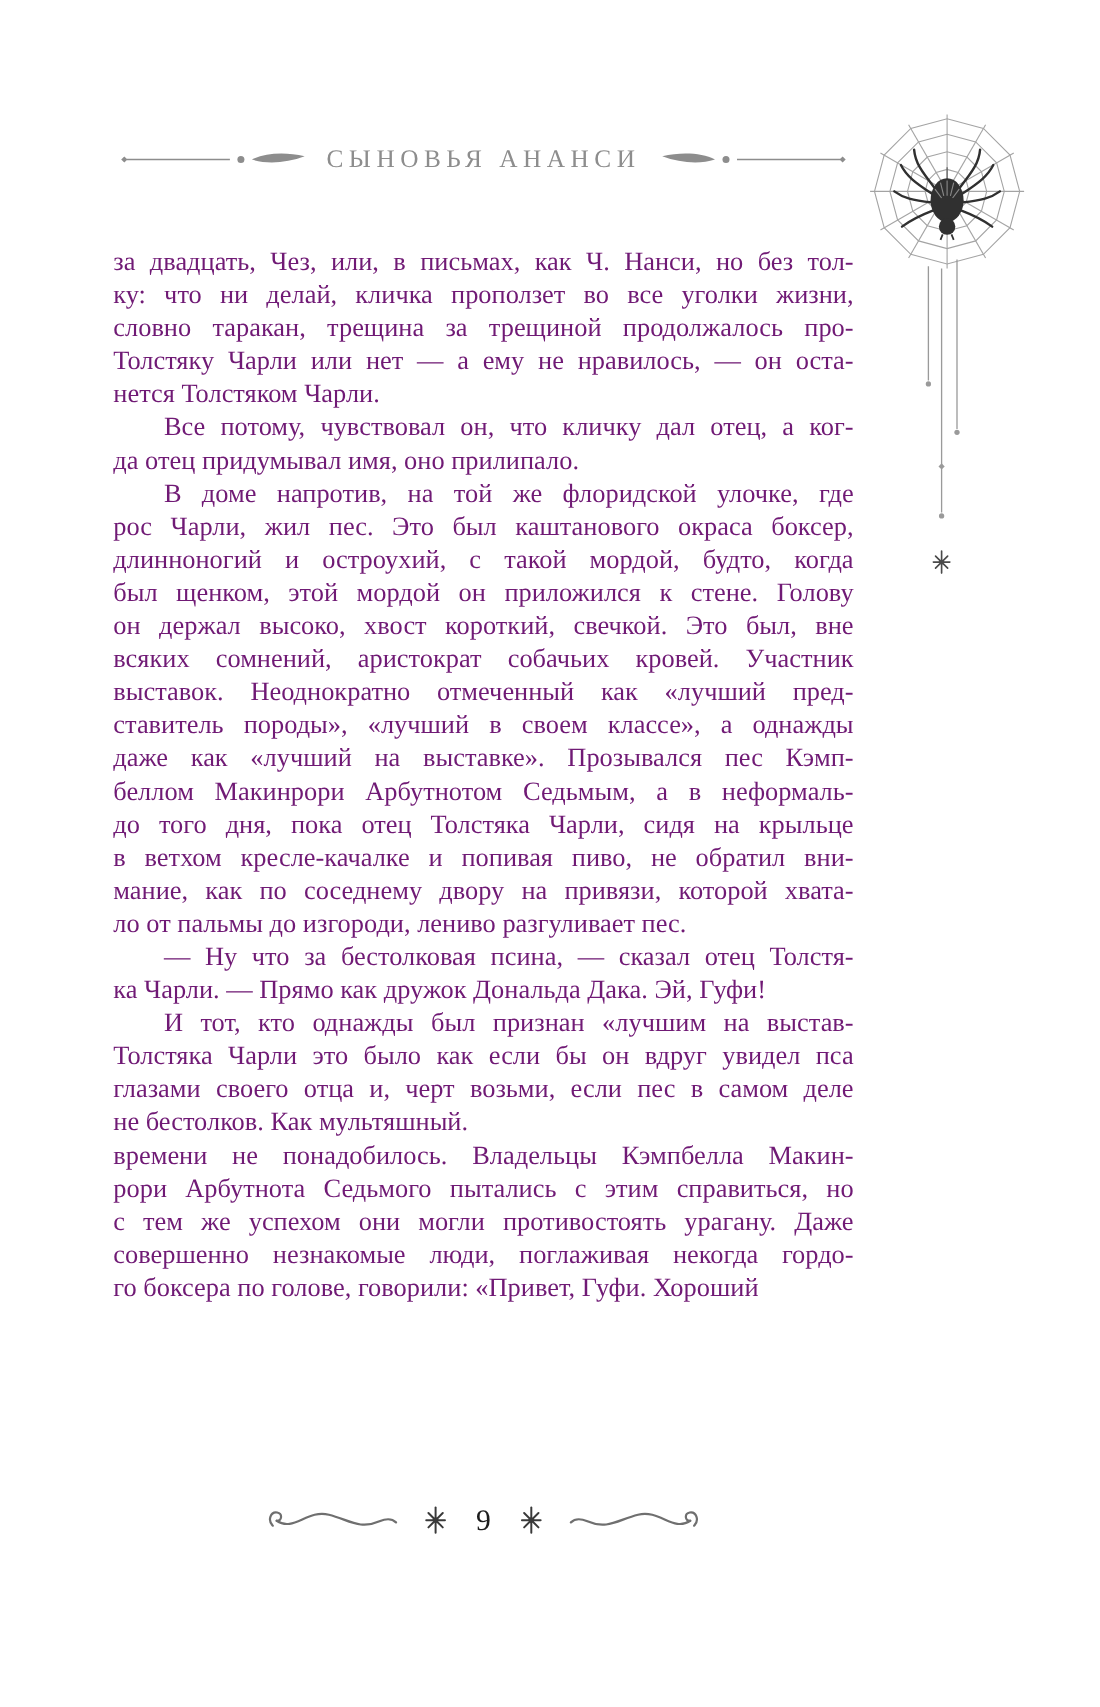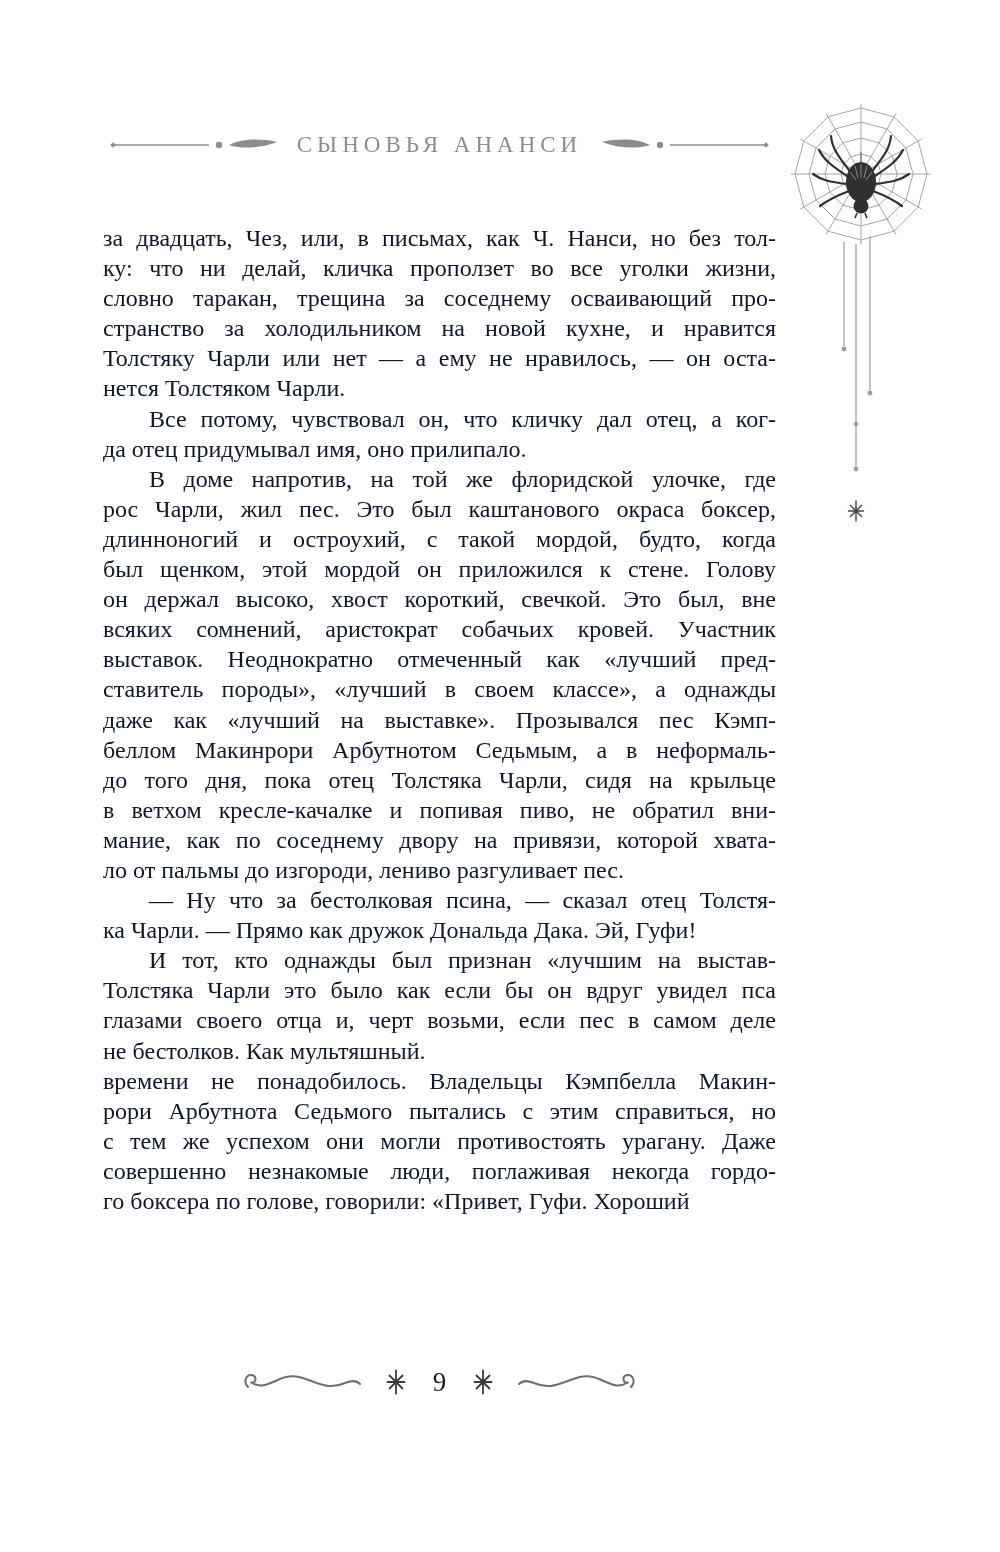--- a/index.html
+++ b/index.html
@@ -17,21 +17,21 @@
     font-size:23px; letter-spacing:5px; color:#8d8d8d;
     font-weight:500; white-space:nowrap;
   }
   .orn { flex:0 0 auto; display:block; }
   .mirror { transform:scaleX(-1); }
   
   .spider-wrap { position:absolute; left:786px; top:94px; width:160px; height:440px; }
   
   .textblock { position:absolute; left:103px; top:223px; width:673px; }
   .para { margin:0; }
-  .line { font-size:24px; line-height:30.1px; color:#0f172a; }
+  .line { font-size:24px; line-height:30.1px; color:#701a75; }
   .just { text-align:justify; text-align-last:justify; }
   .ind  { text-indent:46px; }
   
   .footer {
     position:absolute; left:103px; top:1366px; width:673px;
     display:flex; align-items:center; justify-content:center; gap:20px;
   }
   .pagenum { font-size:27px; color:#1d1d1d; padding:0 4px; }
 </style>
 </head>
@@ -126,22 +126,21 @@
         </g>
         <rect x="-2" y="-2" width="4" height="4" transform="rotate(45)" fill="#4a4a4a"></rect>
       </g>
     </svg>
   </div>
 
   <div class="textblock">
       <div class="para">
         <div class="line just">за двадцать, Чез, или, в письмах, как Ч. Нанси, но без тол-</div>
         <div class="line just">ку: что ни делай, кличка проползет во все уголки жизни,</div>
-        <div class="line just">словно таракан, трещина за соседнему осваивающий про-</div>
-        <div class="line just">странство за холодильником на новой кухне, и нравится</div>
+        <div class="line just">словно таракан, трещина за трещиной продолжалось про-</div>
         <div class="line just">Толстяку Чарли или нет — а ему не нравилось, — он оста-</div>
         <div class="line">нется Толстяком Чарли.</div>
       </div>
       <div class="para">
         <div class="line just ind">Все потому, чувствовал он, что кличку дал отец, а ког-</div>
         <div class="line">да отец придумывал имя, оно прилипало.</div>
       </div>
       <div class="para">
         <div class="line just ind">В доме напротив, на той же флоридской улочке, где</div>
         <div class="line just">рос Чарли, жил пес. Это был каштанового окраса боксер,</div>

